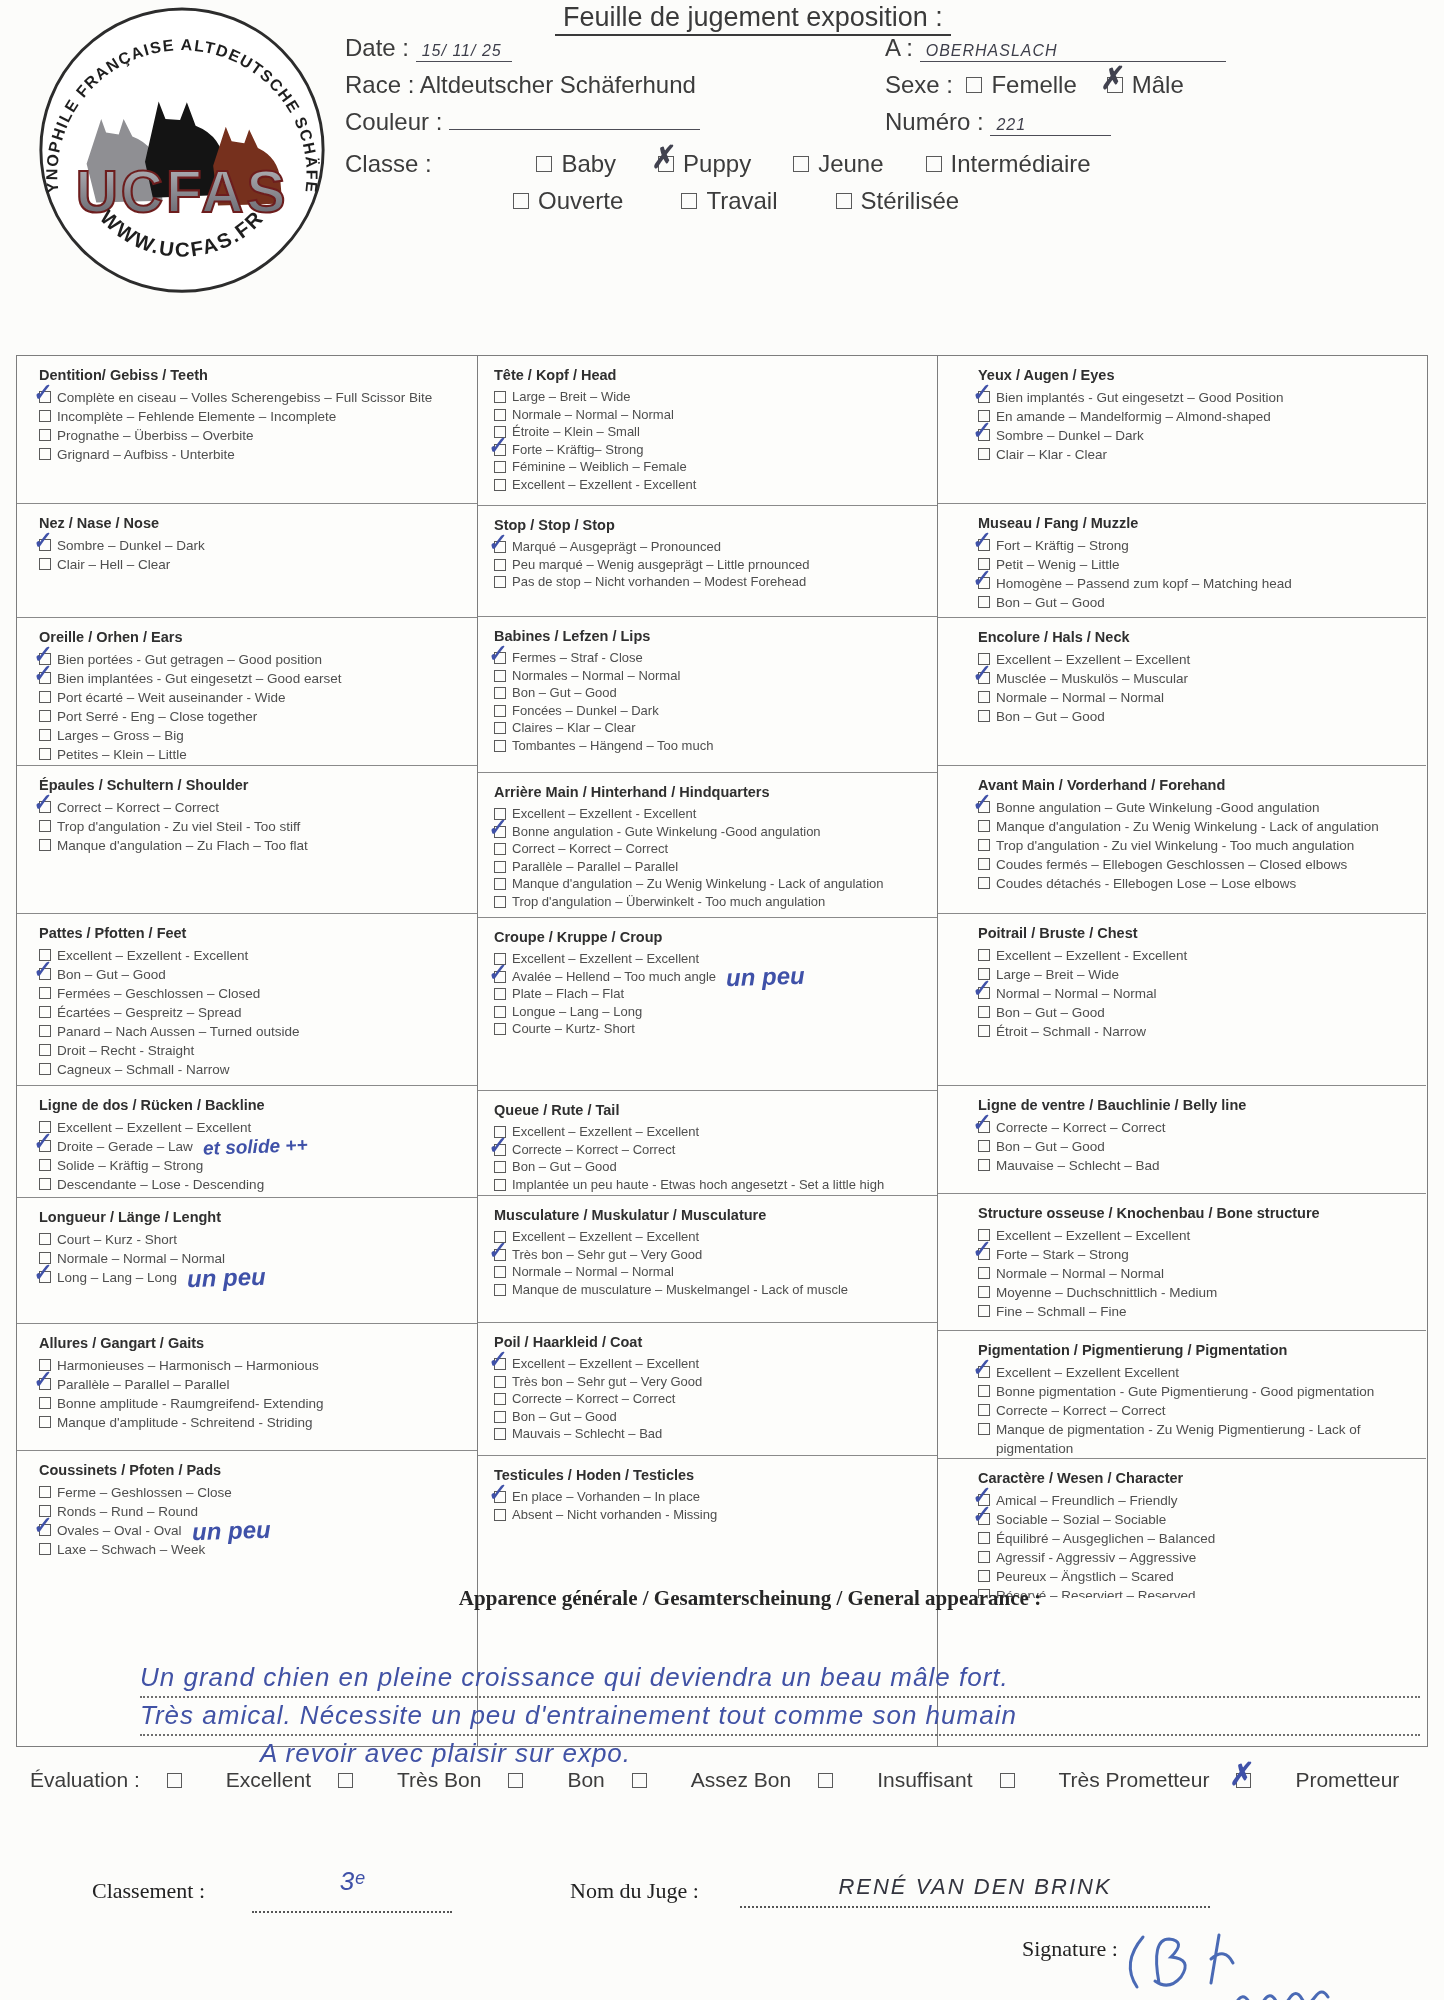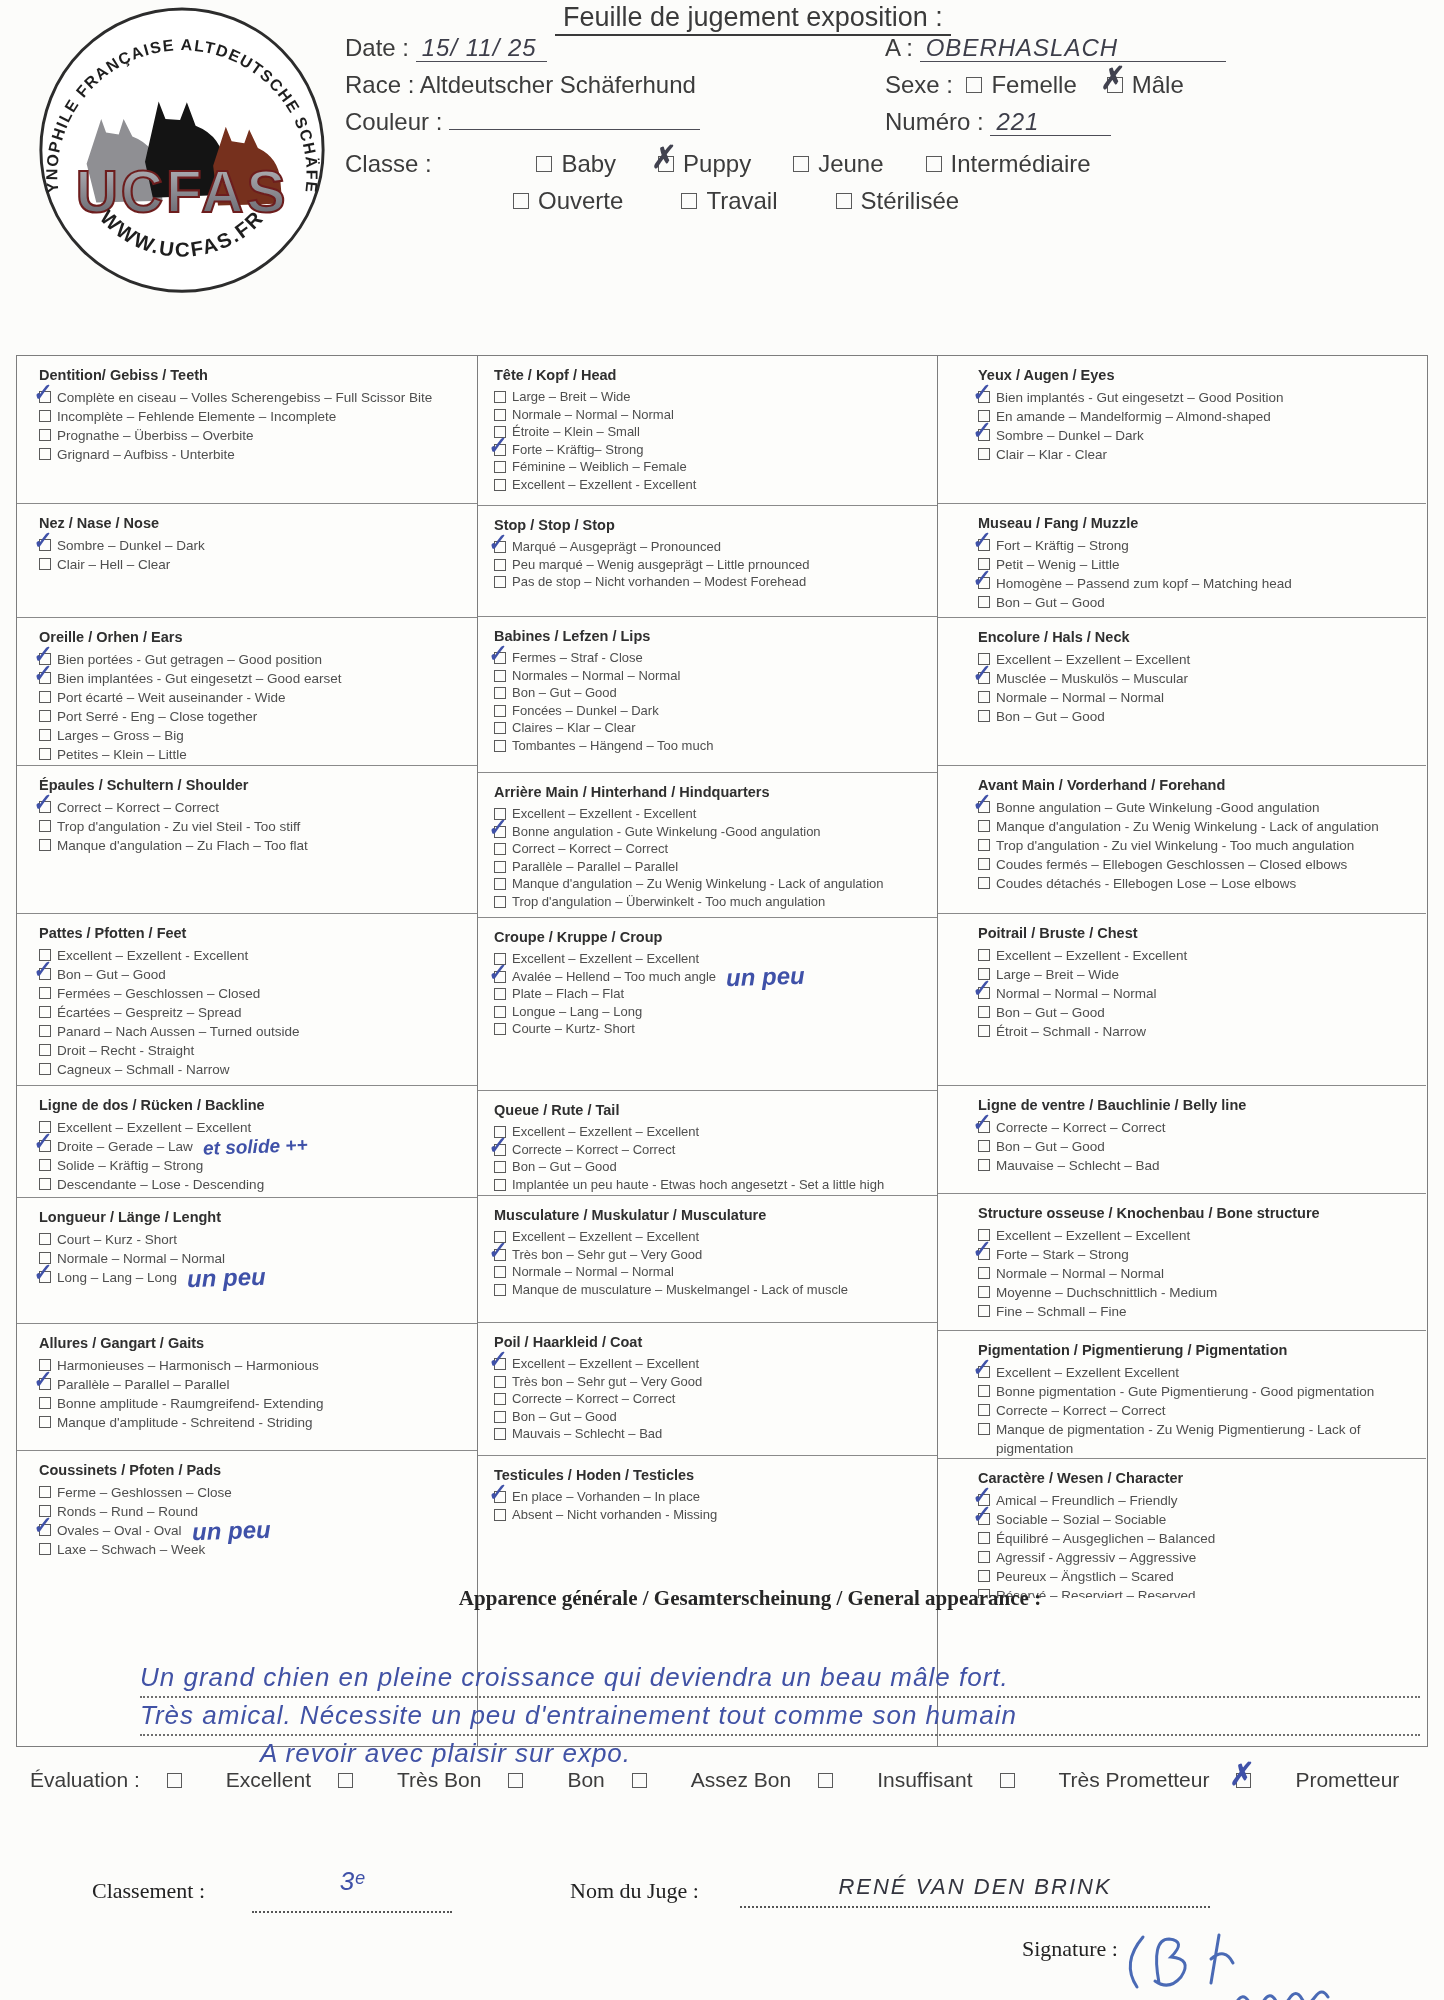--- a/index.html
+++ b/index.html
@@ -9,21 +9,21 @@
     font-family:"Liberation Sans",sans-serif;
     color:#474747;overflow:hidden;
   }
   
   #logo{position:absolute;left:34px;top:6px;width:296px;height:292px;}
   #form-title{position:absolute;left:555px;top:0px;font-size:27px;color:#3a3a3a;}
   #form-title span{display:inline-block;border-bottom:2.5px solid #3a3a3a;padding:2px 8px 1px 8px;}
   #fields{position:absolute;left:345px;top:34px;width:1092px;font-size:24px;color:#3c3c3c;}
   .frow{position:relative;min-height:34px;margin-bottom:3px;white-space:nowrap;}
   .rgt{position:absolute;left:540px;top:0;}
-  .hw{font-style:italic;color:#3d3e4a;font-size:24px;letter-spacing:1px;}
+  .hw{font-style:italic;color:#3d3e4a;font-size:16px;letter-spacing:1px;}
   .u{border-bottom:1.8px solid #4c4c55;display:inline-block;line-height:1.05;padding:0 10px 1px 6px;}
   .cbw{position:relative;display:inline-block;width:16px;height:16px;margin-right:9px;vertical-align:-1px;}
   .cb{position:absolute;inset:0;border:1.7px solid #5a5a5a;background:transparent;box-sizing:border-box;}
   .mark{position:absolute;left:-8px;top:-12px;font-size:28px;font-weight:bold;font-style:italic;
         transform:rotate(-8deg);pointer-events:none;line-height:1;}
   .mark.blue{color:#3f51a8;}
   .mark.dark{color:#41424f;}
   .opt{display:inline-flex;align-items:center;margin-right:0;text-align:right;}
   .optlabel{white-space:nowrap;}
   #classe-row1 .opt{margin-right:42px;}

